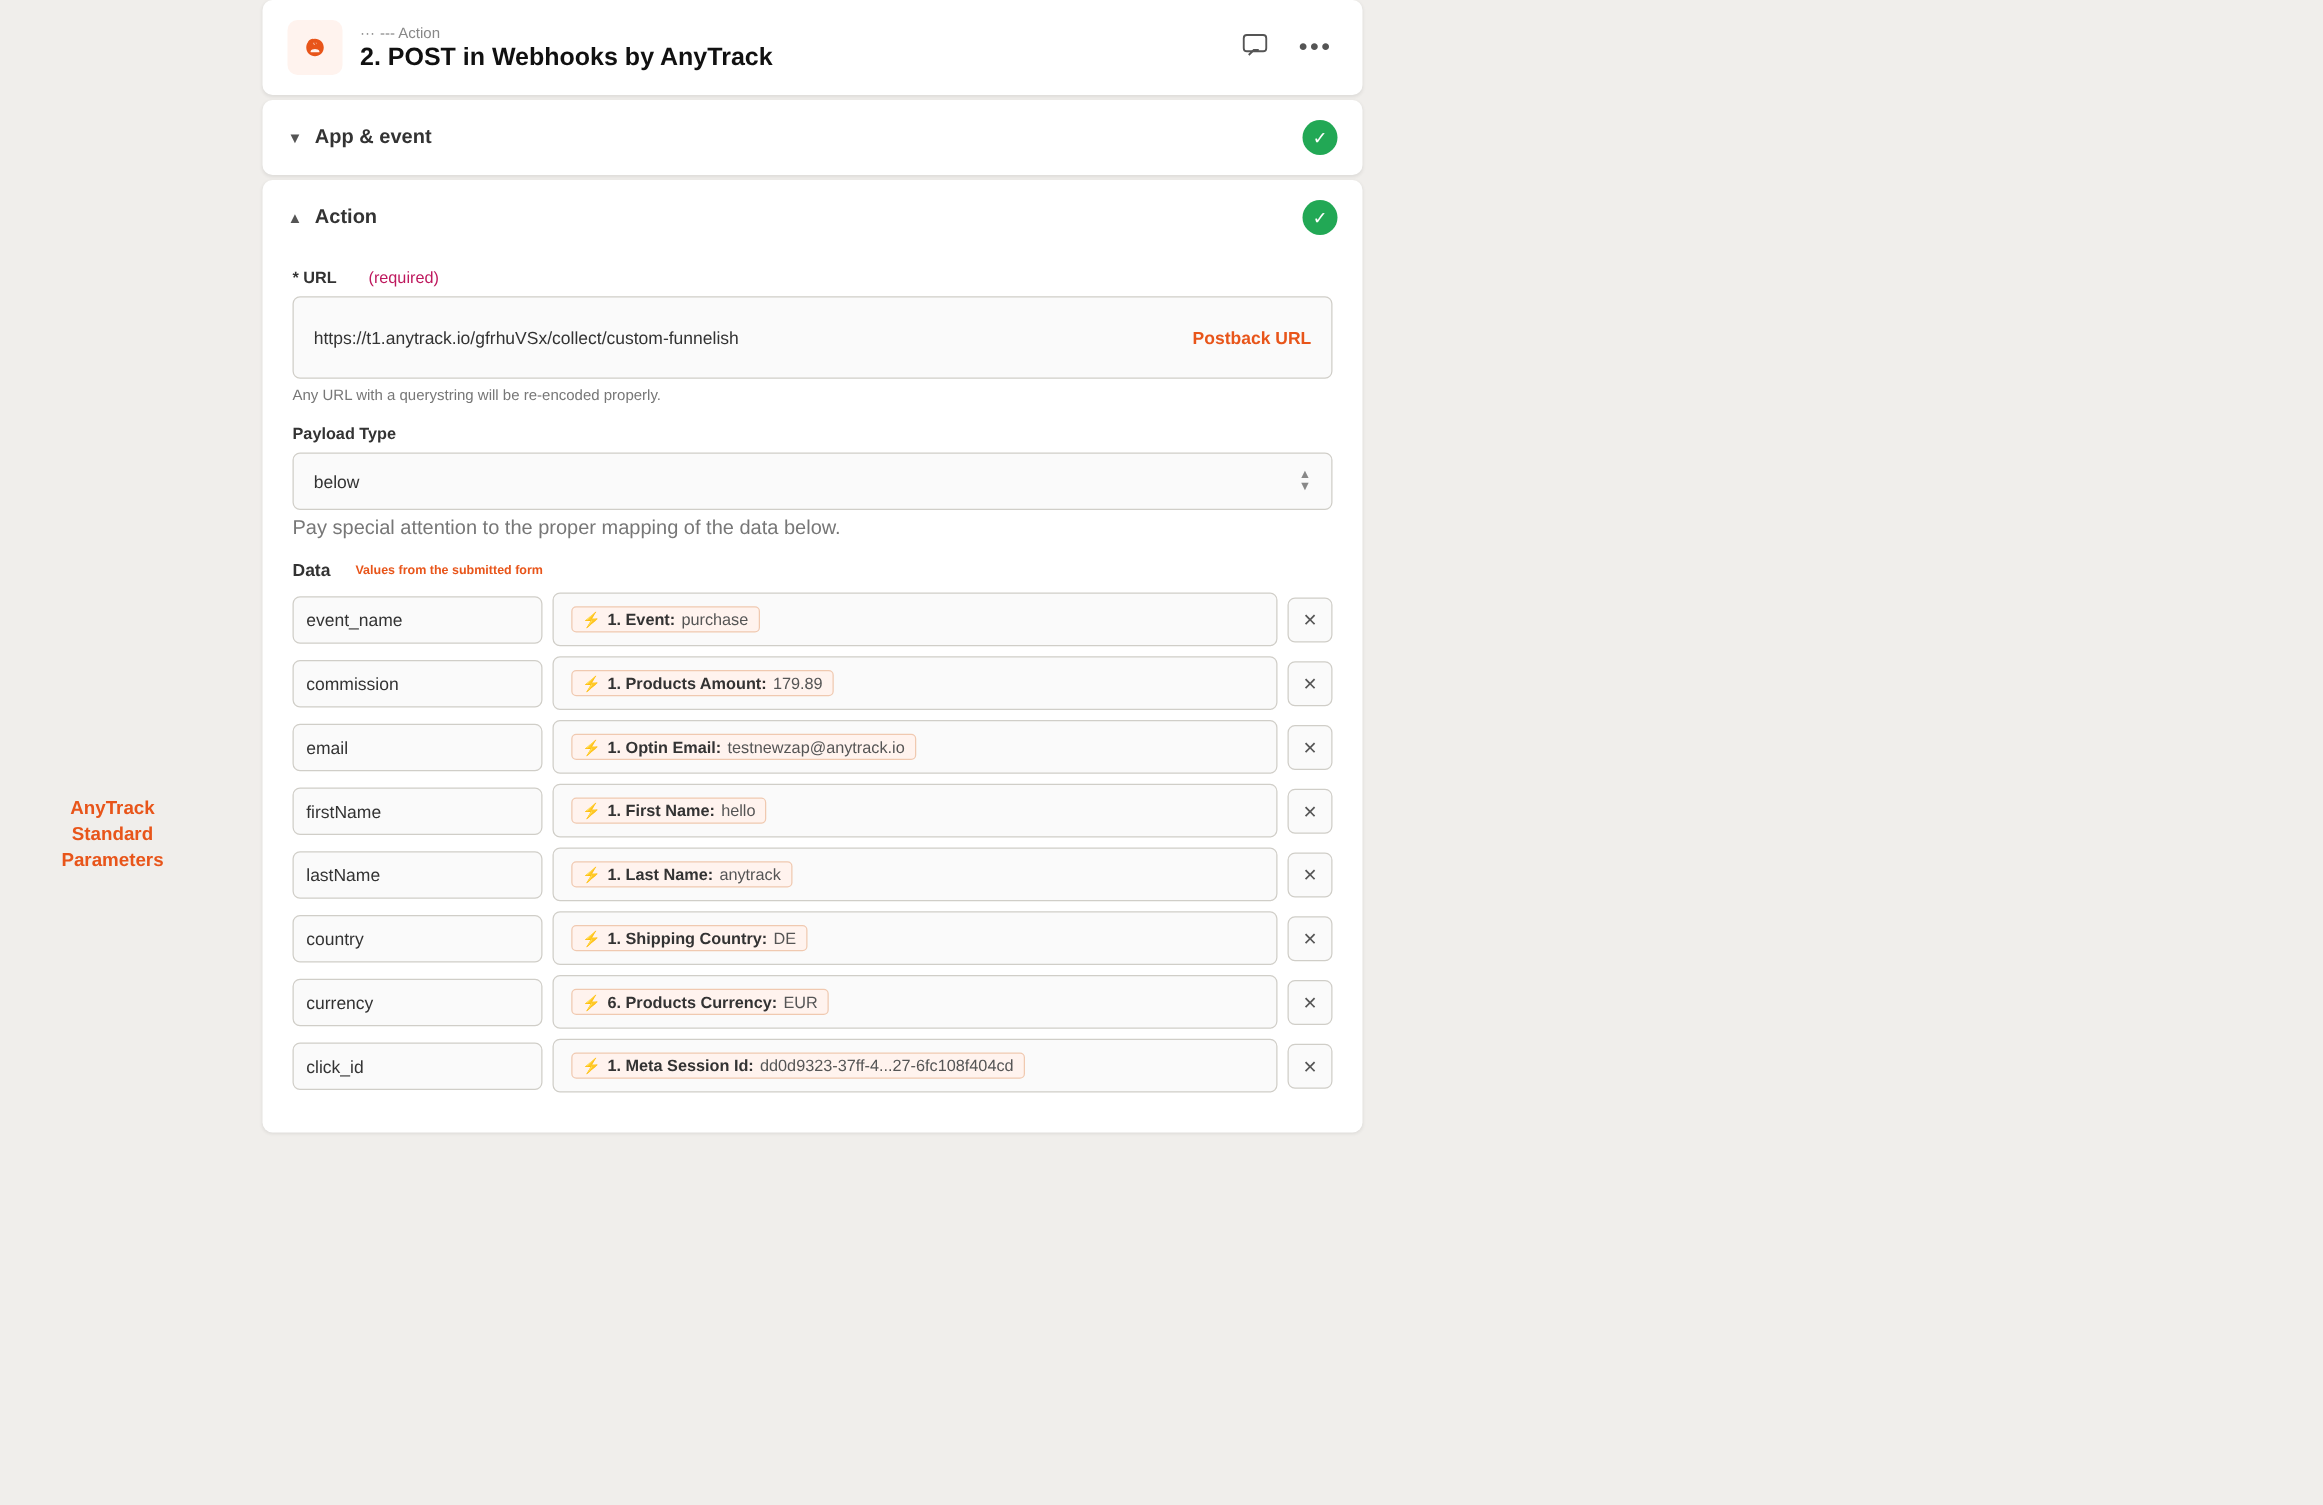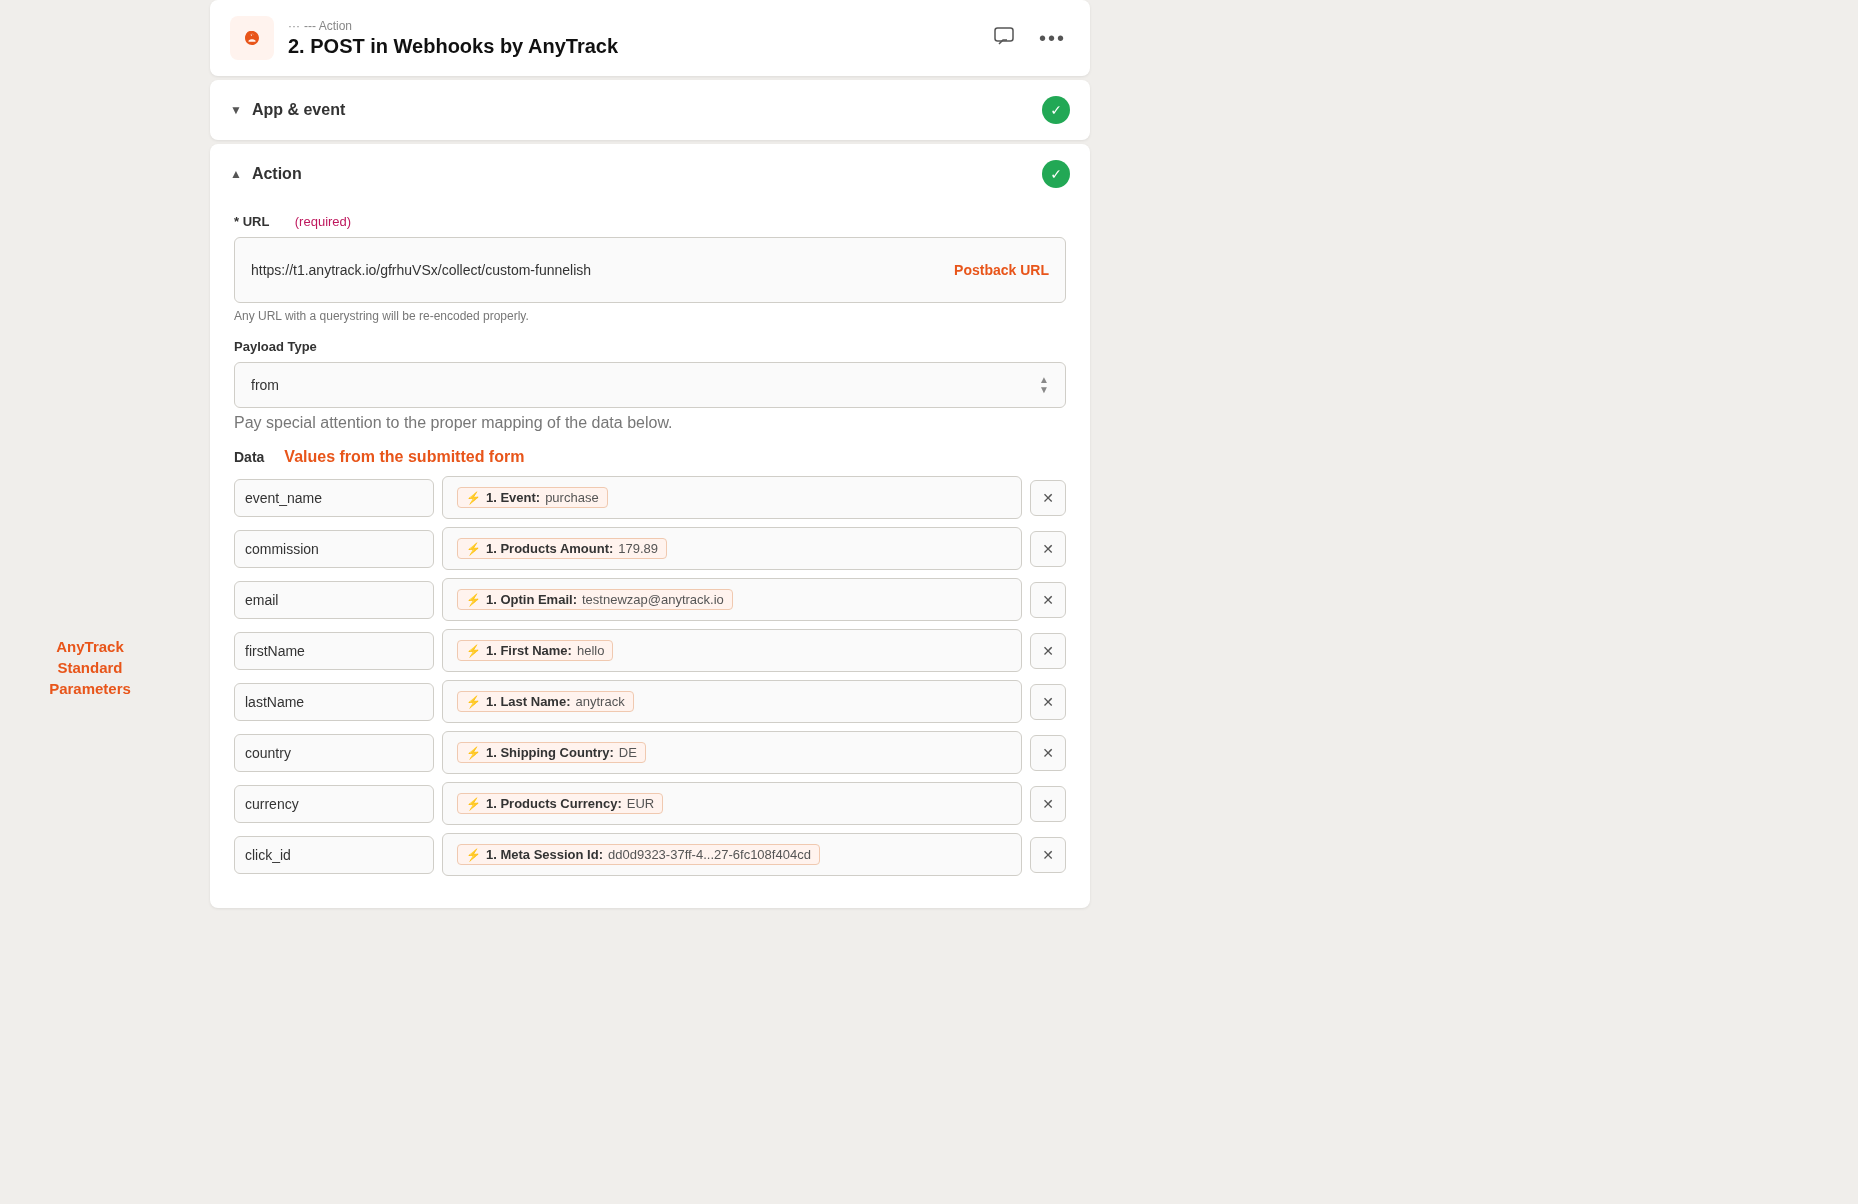--- a/index.html
+++ b/index.html
@@ -199,21 +199,21 @@
       font-weight: 600;
       font-size: 14px;
       margin-bottom: 10px;
       display: flex;
       align-items: center;
       gap: 20px;
     }
     .data-header-annotation {
       color: #e8551a;
       font-weight: 700;
-      font-size: 16px;
+      font-size: 10px;
     }
     .data-row {
       display: flex;
       align-items: center;
       margin-bottom: 8px;
       gap: 8px;
     }
     .data-key {
       flex: 0 0 200px;
       border: 1.5px solid #d0cec8;
@@ -352,21 +352,21 @@
           <div class="url-input">
             <span class="url-input-text">https://t1.anytrack.io/gfrhuVSx/collect/custom-funnelish</span>
             <span class="url-postback-label">Postback URL</span>
           </div>
           <div class="hint-text">Any URL with a querystring will be re-encoded properly.</div>
         </div>
 
         <div class="field-group">
           <div class="field-label">Payload Type</div>
           <div class="payload-select">
-            <span>from</span>
+            <span>below</span>
             <span class="updown">
               <span>▲</span>
               <span>▼</span>
             </span>
           </div>
           <div class="payload-hint">Pay special attention to the proper mapping of the data below.</div>
         </div>
 
         <div>
           <div class="data-header">
@@ -446,21 +446,21 @@
                 </span>
               </div>
               <button class="delete-btn">✕</button>
             </div>
 
             <div class="data-row">
               <div class="data-key">currency</div>
               <div class="data-value">
                 <span class="zapier-chip">
                   <span class="zap-icon">⚡</span>
-                  <span class="chip-label">1. Products Currency:</span>
+                  <span class="chip-label">6. Products Currency:</span>
                   <span class="chip-value">EUR</span>
                 </span>
               </div>
               <button class="delete-btn">✕</button>
             </div>
 
             <div class="data-row">
               <div class="data-key">click_id</div>
               <div class="data-value">
                 <span class="zapier-chip">

